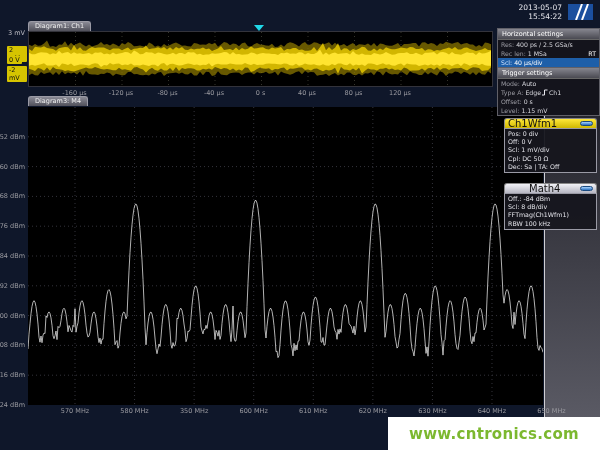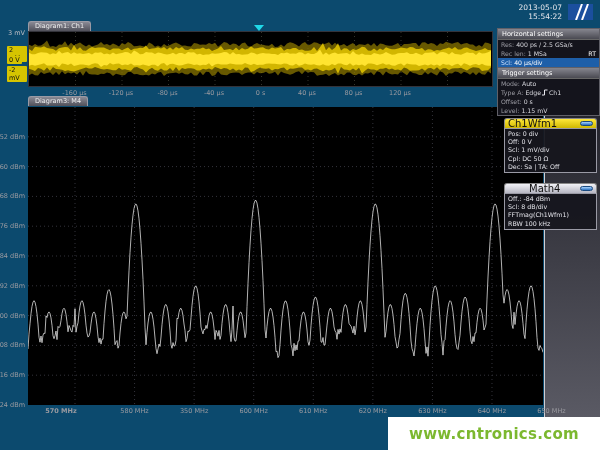--- a/index.html
+++ b/index.html
@@ -1,16 +1,16 @@
 <!DOCTYPE html>
 <html><head>
 <meta charset="utf-8">
 <style>
   html,body{margin:0;padding:0;background:#fff;}
-  #stage{position:relative;width:600px;height:450px;background:#0c4a6e;overflow:hidden;
+  #stage{position:relative;width:600px;height:450px;background:#0f172a;overflow:hidden;
          font-family:"DejaVu Sans",sans-serif;}
 
   
   .tab{position:absolute;height:9px;background:linear-gradient(#8a8a95,#50505a);color:#f0f0f0;
        font-size:6.5px;line-height:9px;padding:0 6px;border-radius:3px 3px 0 0;
        border:1px solid #9a9aa5;border-bottom:none;white-space:nowrap;}
   #tab-d1{left:28px;top:21px;}
   #tab-d3{left:28px;top:96px;}
 
   
@@ -155,21 +155,21 @@
       <span class="ytick" style="top: 85.4px;">-68 dBm</span>
       <span class="ytick" style="top: 115.2px;">-76 dBm</span>
       <span class="ytick" style="top: 145px;">-84 dBm</span>
       <span class="ytick" style="top: 174.8px;">-92 dBm</span>
       <span class="ytick" style="top: 204.6px;">-100 dBm</span>
       <span class="ytick" style="top: 234.4px;">-108 dBm</span>
       <span class="ytick" style="top: 264.2px;">-116 dBm</span>
       <span class="ytick" style="top: 294px;">-124 dBm</span>
     </div>
   <div id="spec-xlab">
-      <span class="xtick" style="left: 33px; font-weight: bold;">570 MHz</span>
+      <span class="xtick" style="left: 47px;">570 MHz</span>
       <span class="xtick" style="left: 106.57px;">580 MHz</span>
       <span class="xtick" style="left: 166.14px;">350 MHz</span>
       <span class="xtick" style="left: 225.71px;">600 MHz</span>
       <span class="xtick" style="left: 285.28px;">610 MHz</span>
       <span class="xtick" style="left: 344.85px;">620 MHz</span>
       <span class="xtick" style="left: 404.42px;">630 MHz</span>
       <span class="xtick" style="left: 463.99px;">640 MHz</span>
       <span class="xtick" style="left: 523.56px;">650 MHz</span>
     </div>
 

